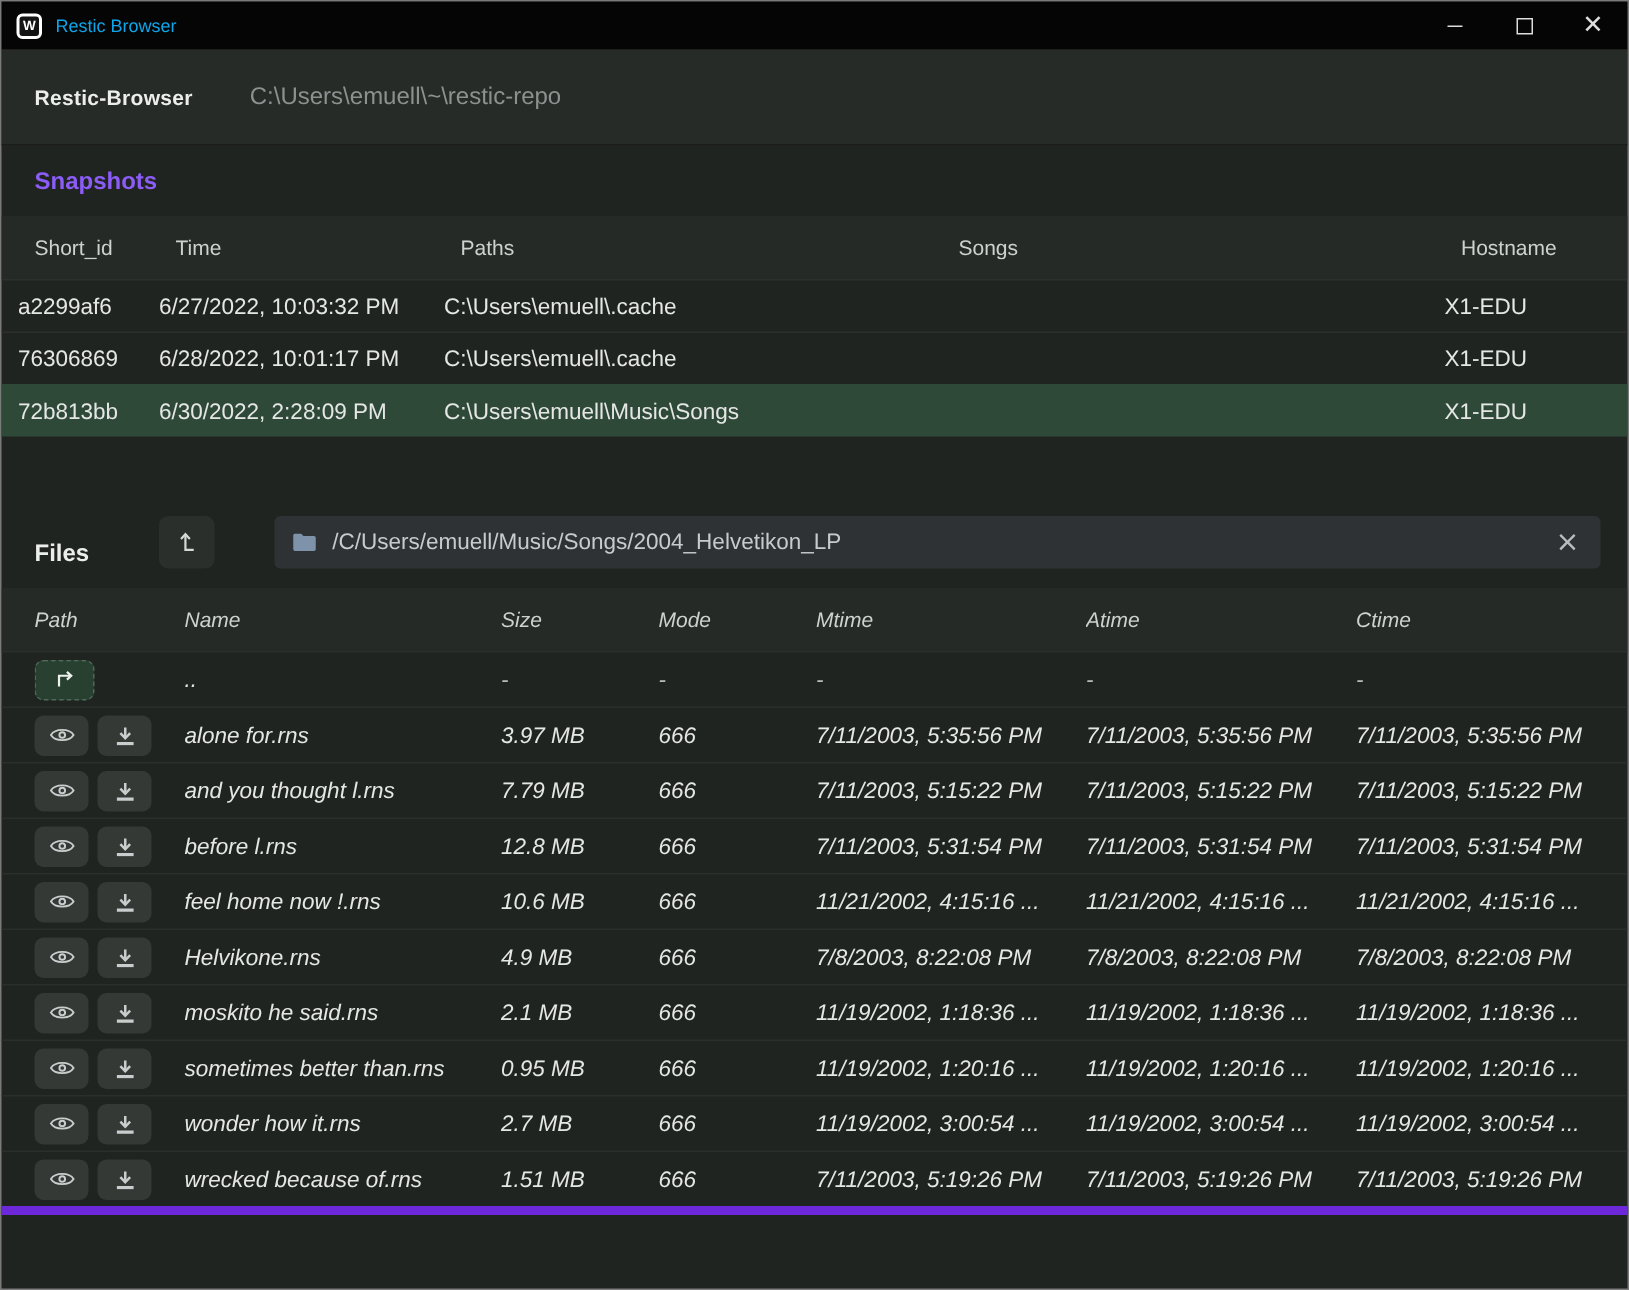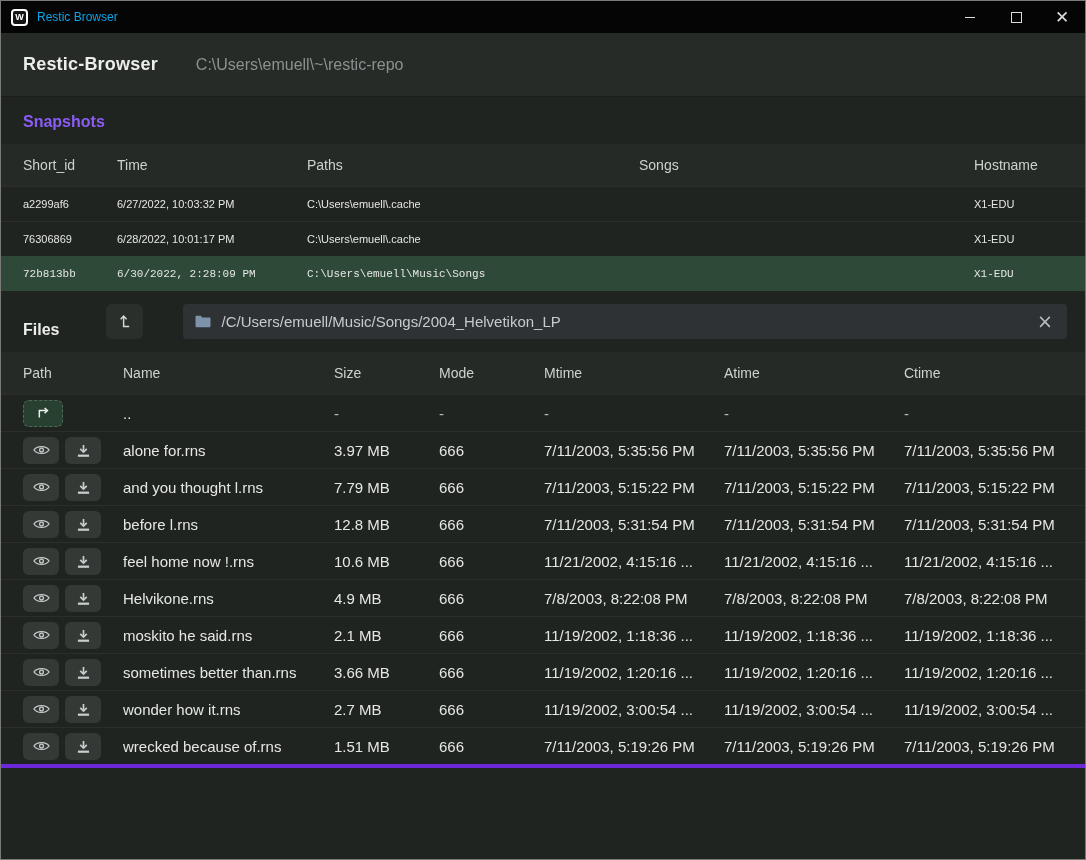--- a/index.html
+++ b/index.html
@@ -22,51 +22,51 @@
   .title-text { color:#0ea5e9; font-size:12px; margin-left:9px; }
   .win-controls { margin-left:auto; display:flex; align-self:stretch; }
   .win-btn { width:46px; border:none; background:transparent; color:#dddddd;
     display:flex; align-items:center; justify-content:center; padding:0; }
   .glyph-min { width:10px; height:1px; background:#dddddd; display:block; }
   .glyph-max { width:9px; height:9px; border:1px solid #dddddd; display:block; }
   .glyph-close { font-size:17px; line-height:1; font-family:"DejaVu Sans", sans-serif; }
   
   .header { flex:0 0 63px; background:var(--header_bg,#272b27); display:flex; align-items:center;
     padding:0 22px; border-bottom:1px solid #1a1d1a; }
-  .app-name { font-size:18px; font-weight:700; color:#eceeec; letter-spacing:.2px; }
+  .app-name { font-size:14px; font-weight:700; color:#eceeec; letter-spacing:.2px; }
   .select-repo { margin-left:24px; padding:10px 19px; background:var(--accent_button,#253a2b);
     border:none; border-radius:6px; color:#ffffff; font-weight:700; font-size:15px; font-family:inherit; }
   .repo-path { margin-left:38px; font-size:16px; color:var(--text_muted,#8b9190); }
   
   .section-heading { padding:16px 22px 13px 22px; font-size:16px; font-weight:700; color:#8b5cf6; }
   .grid-snap { display:grid; grid-template-columns:94px 190px 332px 335px 1fr;
     padding-left:22px; padding-right:18px; align-items:center; }
   .grid-files { display:grid; grid-template-columns:100px 211px 105px 105px 180px 180px 1fr;
     padding-left:22px; padding-right:18px; align-items:center; }
   .thead { background:var(--thead_bg,#262a26); height:42px; }
   .thead .cell { font-size:14px; color:#ced2ce; }
   .cell { white-space:nowrap; overflow:hidden; }
-  .snap-row { height:34px; font-size:11px; color:#e5e7e5; border-top:1px solid var(--row_divider,#2c2f2c); }
-  .snap-row.selected { background:var(--selected_row,#2f4939); border-top-color:transparent;font-family:Liberation Mono, monospace; }
+  .snap-row { height:34px; font-size:15px; color:#e5e7e5; border-top:1px solid var(--row_divider,#2c2f2c);padding-left:11px; }
+  .snap-row.selected { background:var(--selected_row,#2f4939); border-top-color:transparent; }
   
   .files-bar { display:flex; align-items:flex-end; padding:7px 18px 7px 22px; margin-top:6px;gap:32px; }
   .files-heading { font-size:16px; font-weight:700; color:#eceeec; }
   .uplevel-btn { width:37px; height:35px; margin-left:15px; flex:0 0 auto;
     background:#2b2f2b; border:none; border-radius:6px; color:#d5d8d5;
     display:flex; align-items:center; justify-content:center; padding:0; }
   .path-bar { flex:1; margin-left:8px; height:35px; background:var(--path_bar_bg,#2e3234);
-    border-radius:4px; display:flex; align-items:center; padding:0 12px; box-sizing:border-box; }
+    border-radius:4px; display:flex; align-items:center; padding:0 12px; box-sizing:border-box;margin-top:40px; }
   .folder-glyph { flex:0 0 auto; margin-right:10px; display:flex; }
   .path-text { flex:1; font-size:15px; color:#c7cbce; white-space:nowrap; overflow:hidden; }
   .clear-btn { flex:0 0 auto; background:none; border:none; color:#b9bdc0;
     font-size:19px; line-height:1; padding:0 2px; font-family:"DejaVu Sans", sans-serif; }
   
   .files-thead { margin-top:6px; }
   .file-row { height:36px; font-size:15px; color:#e5e7e5; border-top:1px solid #2b2e2b; }
-  .files-table { border-bottom:4px solid #6d28d9; }
+  .files-table { border-bottom:6px solid #6d28d9;font-style:italic; }
   .path-cell { display:flex; gap:6px; align-items:center; overflow:visible; }
   .icon-btn { width:36px; height:27px; background:var(--control_bg,#353936); border:none;
     border-radius:6px; color:#c9cdcd; display:inline-flex; align-items:center; justify-content:center; padding:0; }
   .parent-btn { width:40px; height:27px; background:#27402f; border:1px dashed #50695a;
     border-radius:6px; color:#eef1ee; display:inline-flex; align-items:center; justify-content:center; padding:0; }
   .dash { color:#b9bdb9; }
 </style>
 </head>
 <body>
 
@@ -330,21 +330,21 @@
       </button>
       <button class="icon-btn">
         <svg viewBox="0 0 15 14" width="15" height="13">
           <path d="M7.5 1 V8" stroke="currentColor" stroke-width="1.8"></path>
           <path d="M4 5.2 L7.5 8.8 L11 5.2" fill="none" stroke="currentColor" stroke-width="1.8"></path>
           <path d="M1.5 12.6 H13.5" stroke="currentColor" stroke-width="2.4"></path>
         </svg>
       </button>
     </div>
     <div class="cell">sometimes better than.rns</div>
-    <div class="cell">3.66 MB</div>
+    <div class="cell">0.95 MB</div>
     <div class="cell">666</div>
     <div class="cell">11/19/2002, 1:20:16 ...</div>
     <div class="cell">11/19/2002, 1:20:16 ...</div>
     <div class="cell">11/19/2002, 1:20:16 ...</div>
   </div>
 
   <div class="grid-files file-row">
     <div class="cell path-cell">
       <button class="icon-btn">
         <svg viewBox="0 0 18 12" width="17" height="12">

